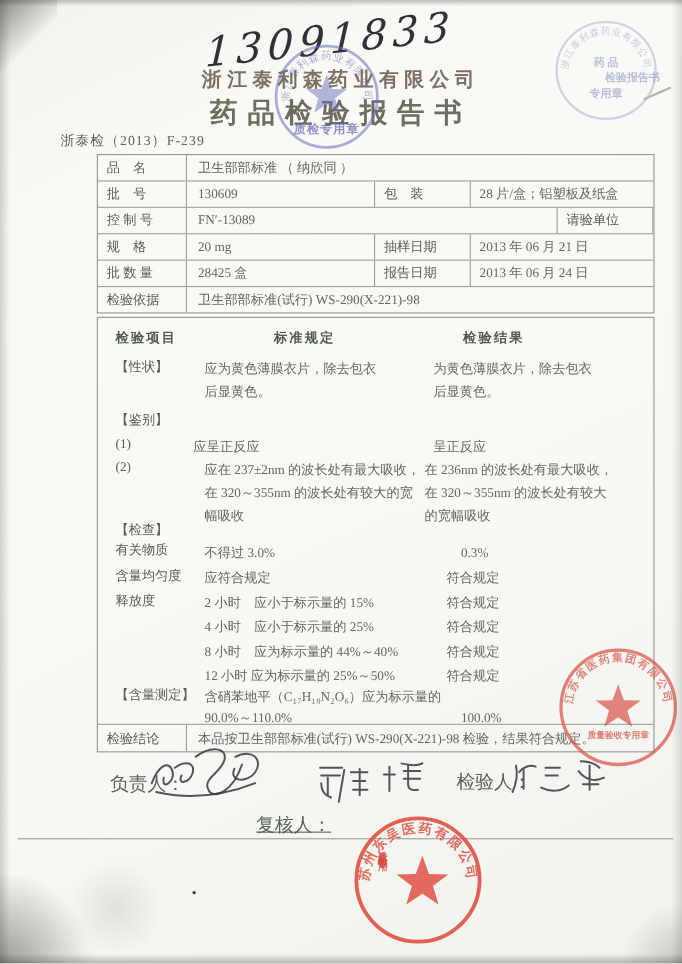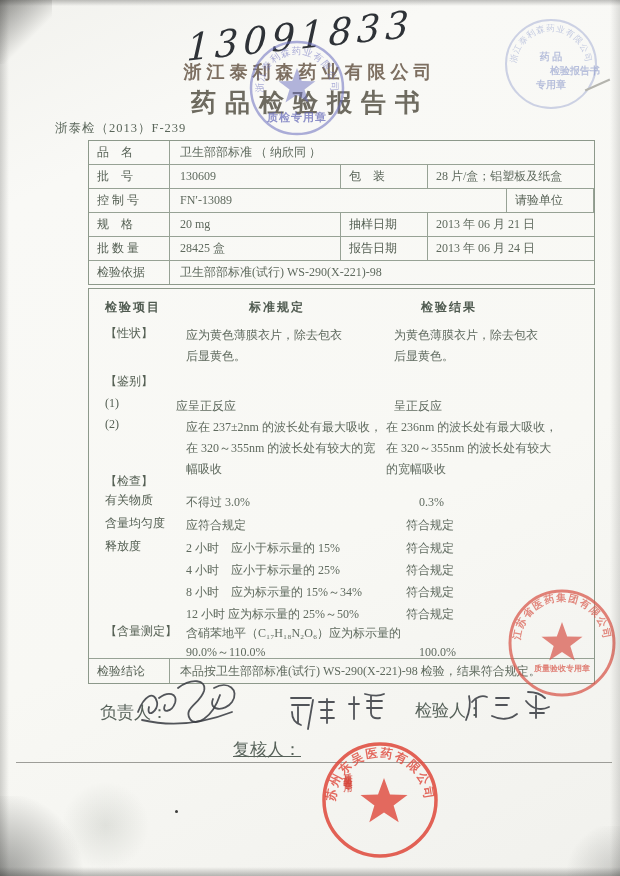--- a/index.html
+++ b/index.html
@@ -162,21 +162,21 @@
     <div class="rrow" style="top:249px;">
       <span class="c1">释放度</span>
       <span class="c2">2 小时　应小于标示量的 15%</span>
       <span class="c3" style="left:317px;">符合规定</span>
     </div>
     <div class="rrow" style="top:271px;">
       <span class="c2">4 小时　应小于标示量的 25%</span>
       <span class="c3" style="left:317px;">符合规定</span>
     </div>
     <div class="rrow" style="top:293px;">
-      <span class="c2">8 小时　应为标示量的 15%～34%</span>
+      <span class="c2">8 小时　应为标示量的 44%～40%</span>
       <span class="c3" style="left:317px;">符合规定</span>
     </div>
     <div class="rrow" style="top:315px;">
       <span class="c2">12 小时 应为标示量的 25%～50%</span>
       <span class="c3" style="left:317px;">符合规定</span>
     </div>
     <div class="rrow" style="top:334px;">
       <span class="c1">【含量测定】</span>
       <span class="c2" style="width:260px;">含硝苯地平（C₁₇H₁₈N₂O₆）应为标示量的</span>
     </div>

